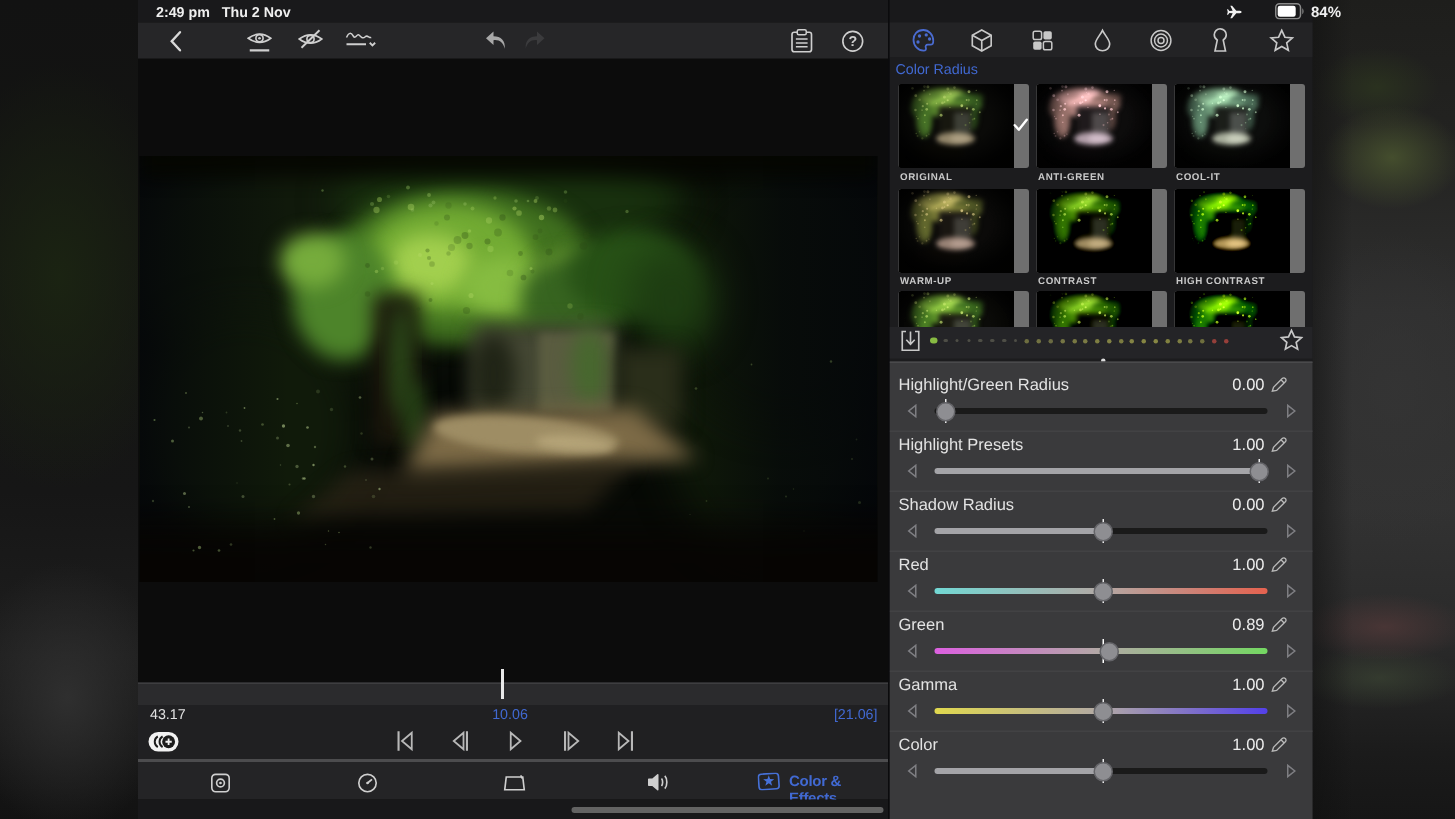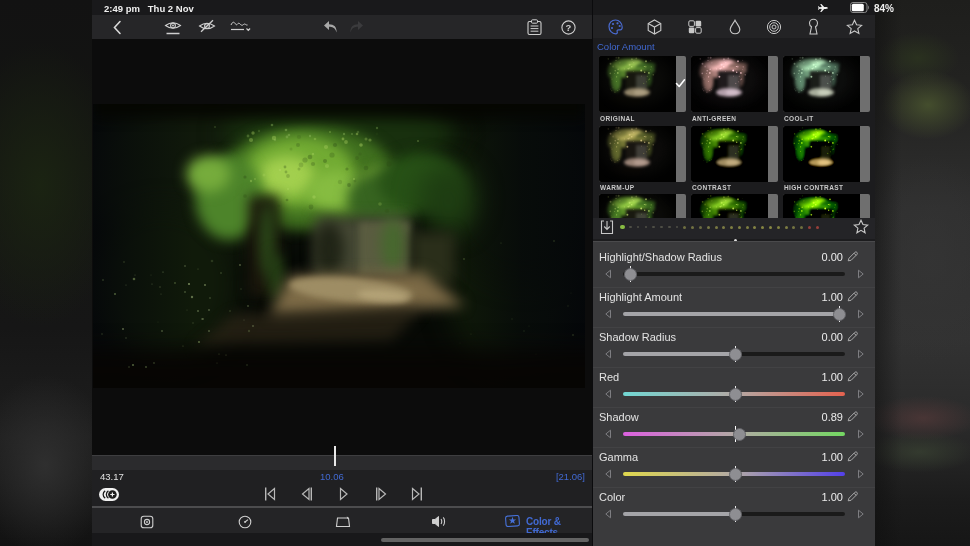--- a/index.html
+++ b/index.html
@@ -292,21 +292,21 @@
       <circle cx="92" cy="162" r="0.7" fill="#b8cf8e" opacity="0.53"></circle>
       <circle cx="70" cy="168" r="0.6" fill="#b8cf8e" opacity="0.50"></circle>
       <circle cx="112" cy="181" r="0.9" fill="#b8cf8e" opacity="0.52"></circle>
       <circle cx="160" cy="222" r="0.8" fill="#b8cf8e" opacity="0.53"></circle>
     </svg>
 
     <div class="abs" style="left:0;top:455px;width:501px;height:15px;background:#2b2b2d;border-top:1px solid #3e3e40;"></div>
     <div class="abs" style="left:0;top:470px;width:501px;height:37px;background:#202022;"></div>
     <div class="abs" style="left:242px;top:446px;width:2px;height:20px;background:#e8e8e8;"></div>
     <div class="abs" style="left:8px;top:471px;color:#e0e0e0;font-size:9.5px;">43.17</div>
-    <div class="abs blue" style="left:228px;top:471px;width:40px;text-align:left;font-size:9.5px;">10.06</div>
+    <div class="abs blue" style="left:228px;top:471px;width:40px;text-align:center;font-size:9.5px;">10.06</div>
     <div class="abs blue" style="right:8px;top:471px;font-size:9.5px;">[21.06]</div>
 
     <div class="abs" style="left:7px;top:488px;width:20px;height:13px;background:#f2f2f2;border-radius:6.5px;"></div>
     <svg class="abs" style="left:7px;top:488px;" width="20" height="13" viewBox="0 0 20 13">
       <path d="M6.2 2.9 A4.2 4.2 0 0 0 6.2 10.1" fill="none" stroke="#1c1c1c" stroke-width="1.3"></path>
       <path d="M9.4 2.9 A4.2 4.2 0 0 0 9.4 10.1" fill="none" stroke="#1c1c1c" stroke-width="1.3"></path>
       <circle cx="13.4" cy="6.5" r="4.3" fill="#1c1c1c"></circle>
       <path d="M13.4 4.4 L13.4 8.6 M11.3 6.5 L15.5 6.5" stroke="#f2f2f2" stroke-width="1.2"></path>
     </svg>
 
@@ -405,21 +405,21 @@
       <circle cx="8" cy="8" r="2" fill="none" stroke="#c8c8c8" stroke-width="1"></circle>
     </svg>
 
     <svg class="abs" style="left:214px;top:18px;" width="13" height="18" viewBox="0 0 13 18">
       <path d="M6.5 1.2 C8.8 1.2 10.5 3 10.5 5.2 C10.5 6.7 9.7 8 8.5 8.7 L10 16 L3 16 L4.5 8.7 C3.3 8 2.5 6.7 2.5 5.2 C2.5 3 4.2 1.2 6.5 1.2 Z" fill="none" stroke="#c8c8c8" stroke-width="1.1"></path>
     </svg>
 
     <svg class="abs" style="left:253px;top:19px;" width="17" height="16" viewBox="0 0 17 16">
       <path d="M8.5 1.2 L10.6 5.8 L15.6 6.3 L11.8 9.6 L12.9 14.5 L8.5 12 L4.1 14.5 L5.2 9.6 L1.4 6.3 L6.4 5.8 Z" fill="none" stroke="#c8c8c8" stroke-width="1.1"></path>
     </svg>
-    <div class="abs blue" style="left:4px;top:40.5px;font-size:9.5px;">Color Amount</div>
+    <div class="abs blue" style="left:4px;top:40.5px;font-size:9.5px;">Color Radius</div>
 
     <div class="abs" id="grid" style="left:0;top:52px;width:282px;height:166px;overflow:hidden;">
 <svg width="0" height="0" style="position:absolute">
           <defs>
 <filter id="tb" color-interpolation-filters="sRGB" x="-30%" y="-30%" width="160%" height="160%">
               <feGaussianBlur stdDeviation="1.7"></feGaussianBlur>
             </filter>
 <radialGradient id="tvg" cx="50%" cy="42%" r="62%">
 <stop offset="45%" stop-color="#000" stop-opacity="0"></stop>
               <stop offset="85%" stop-color="#000" stop-opacity=".8"></stop>
@@ -1136,36 +1136,36 @@
 <div style="position:absolute;left:183.7px;top:7.5px;width:3.0px;height:3.0px;border-radius:50%;background:#818140;"></div>
 <div style="position:absolute;left:191.5px;top:7.5px;width:3.0px;height:3.0px;border-radius:50%;background:#7d7d42;"></div>
 <div style="position:absolute;left:199.3px;top:7.5px;width:3.0px;height:3.0px;border-radius:50%;background:#757542;"></div>
 <div style="position:absolute;left:207.0px;top:7.5px;width:3.0px;height:3.0px;border-radius:50%;background:#6f6f3e;"></div>
 <div style="position:absolute;left:214.8px;top:7.5px;width:3.0px;height:3.0px;border-radius:50%;background:#943f3a;"></div>
 <div style="position:absolute;left:222.6px;top:7.5px;width:3.0px;height:3.0px;border-radius:50%;background:#973f3a;"></div>
 </div>
     <div class="abs" style="left:141px;top:239px;width:3px;height:3px;border-radius:50%;background:#ddd;"></div>
 
     <div class="abs" id="sliders" style="left:0;top:241px;width:282px;height:305px;background:#3a3a3c;border-top:1px solid #4a4a4c;">
-<div class="abs slabel" style="top:9px;">Highlight/Shadow Radius</div>
+<div class="abs slabel" style="top:9px;">Highlight/Green Radius</div>
 <div class="abs sval" style="top:9px;">0.00</div>
 <svg class="abs" style="left:254px;top:9px;" width="11" height="11" viewBox="0 0 11 11">
           <path d="M1.2 9.8 L2 7.2 L7.8 1.4 C8.4 0.8 9.4 0.8 9.9 1.4 C10.5 2 10.5 2.9 9.9 3.5 L4.1 9.3 Z M7 2.2 L9.1 4.3" fill="none" stroke="#b8b8b8" stroke-width="0.9"></path>
         </svg>
 <svg class="abs" style="left:11px;top:27px;" width="8" height="10" viewBox="0 0 8 10">
           <path d="M6.5 1.2 L1.8 5 L6.5 8.8 Z" fill="none" stroke="#7e7e82" stroke-width="1"></path>
         </svg>
 <svg class="abs" style="left:264px;top:27px;" width="8" height="10" viewBox="0 0 8 10">
           <path d="M1.5 1.2 L6.2 5 L1.5 8.8 Z" fill="none" stroke="#7e7e82" stroke-width="1"></path>
         </svg>
 <div class="abs track" style="top:30px;background:#1a1a1a;"></div>
 <div class="abs tick" style="left:37px;top:30px;"></div>
 <div class="abs thumb" style="left:37px;top:30px;"></div>
 <div class="abs" style="left:0;top:45px;width:282px;height:1px;background:#424244;"></div>
-<div class="abs slabel" style="top:49px;">Highlight Amount</div>
+<div class="abs slabel" style="top:49px;">Highlight Presets</div>
 <div class="abs sval" style="top:49px;">1.00</div>
 <svg class="abs" style="left:254px;top:49px;" width="11" height="11" viewBox="0 0 11 11">
           <path d="M1.2 9.8 L2 7.2 L7.8 1.4 C8.4 0.8 9.4 0.8 9.9 1.4 C10.5 2 10.5 2.9 9.9 3.5 L4.1 9.3 Z M7 2.2 L9.1 4.3" fill="none" stroke="#b8b8b8" stroke-width="0.9"></path>
         </svg>
 <svg class="abs" style="left:11px;top:67px;" width="8" height="10" viewBox="0 0 8 10">
           <path d="M6.5 1.2 L1.8 5 L6.5 8.8 Z" fill="none" stroke="#7e7e82" stroke-width="1"></path>
         </svg>
 <svg class="abs" style="left:264px;top:67px;" width="8" height="10" viewBox="0 0 8 10">
           <path d="M1.5 1.2 L6.2 5 L1.5 8.8 Z" fill="none" stroke="#7e7e82" stroke-width="1"></path>
         </svg>
@@ -1196,21 +1196,21 @@
 <svg class="abs" style="left:11px;top:147px;" width="8" height="10" viewBox="0 0 8 10">
           <path d="M6.5 1.2 L1.8 5 L6.5 8.8 Z" fill="none" stroke="#7e7e82" stroke-width="1"></path>
         </svg>
 <svg class="abs" style="left:264px;top:147px;" width="8" height="10" viewBox="0 0 8 10">
           <path d="M1.5 1.2 L6.2 5 L1.5 8.8 Z" fill="none" stroke="#7e7e82" stroke-width="1"></path>
         </svg>
 <div class="abs track" style="top:150px;background:linear-gradient(90deg,#72d8d4,#b2a9a5 50%,#e5624f);"></div>
 <div class="abs tick" style="left:142px;top:150px;"></div>
 <div class="abs thumb" style="left:142px;top:150px;"></div>
 <div class="abs" style="left:0;top:165px;width:282px;height:1px;background:#424244;"></div>
-<div class="abs slabel" style="top:169px;">Shadow</div>
+<div class="abs slabel" style="top:169px;">Green</div>
 <div class="abs sval" style="top:169px;">0.89</div>
 <svg class="abs" style="left:254px;top:169px;" width="11" height="11" viewBox="0 0 11 11">
           <path d="M1.2 9.8 L2 7.2 L7.8 1.4 C8.4 0.8 9.4 0.8 9.9 1.4 C10.5 2 10.5 2.9 9.9 3.5 L4.1 9.3 Z M7 2.2 L9.1 4.3" fill="none" stroke="#b8b8b8" stroke-width="0.9"></path>
         </svg>
 <svg class="abs" style="left:11px;top:187px;" width="8" height="10" viewBox="0 0 8 10">
           <path d="M6.5 1.2 L1.8 5 L6.5 8.8 Z" fill="none" stroke="#7e7e82" stroke-width="1"></path>
         </svg>
 <svg class="abs" style="left:264px;top:187px;" width="8" height="10" viewBox="0 0 8 10">
           <path d="M1.5 1.2 L6.2 5 L1.5 8.8 Z" fill="none" stroke="#7e7e82" stroke-width="1"></path>
         </svg>

